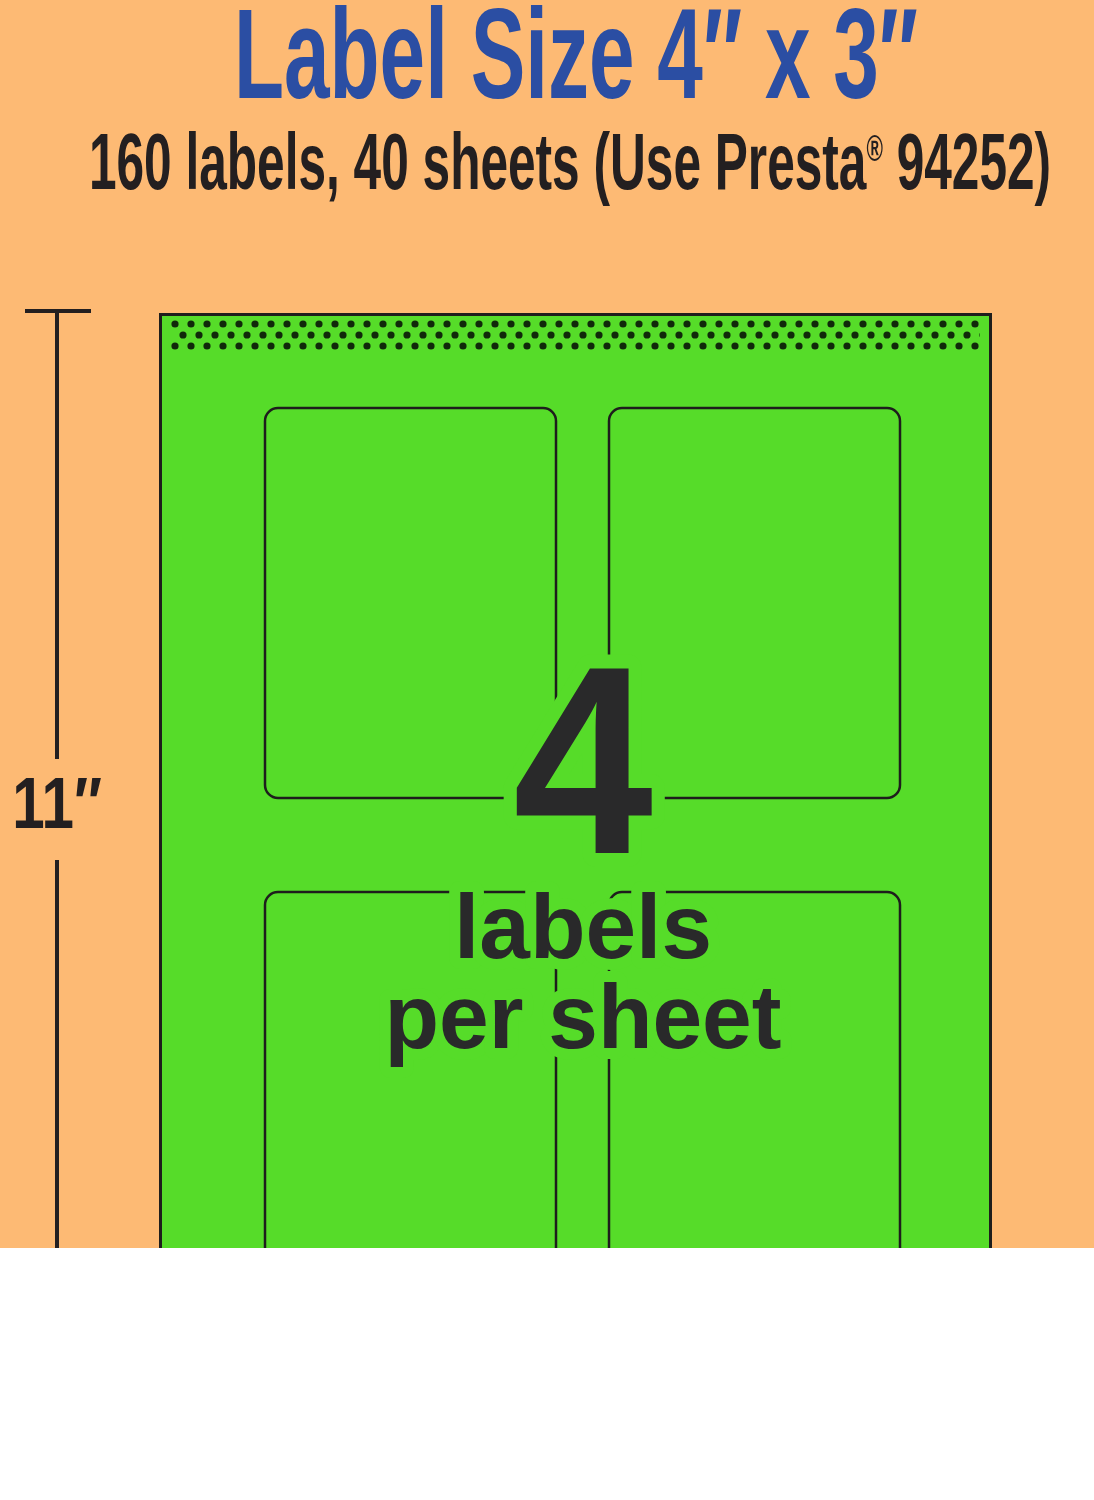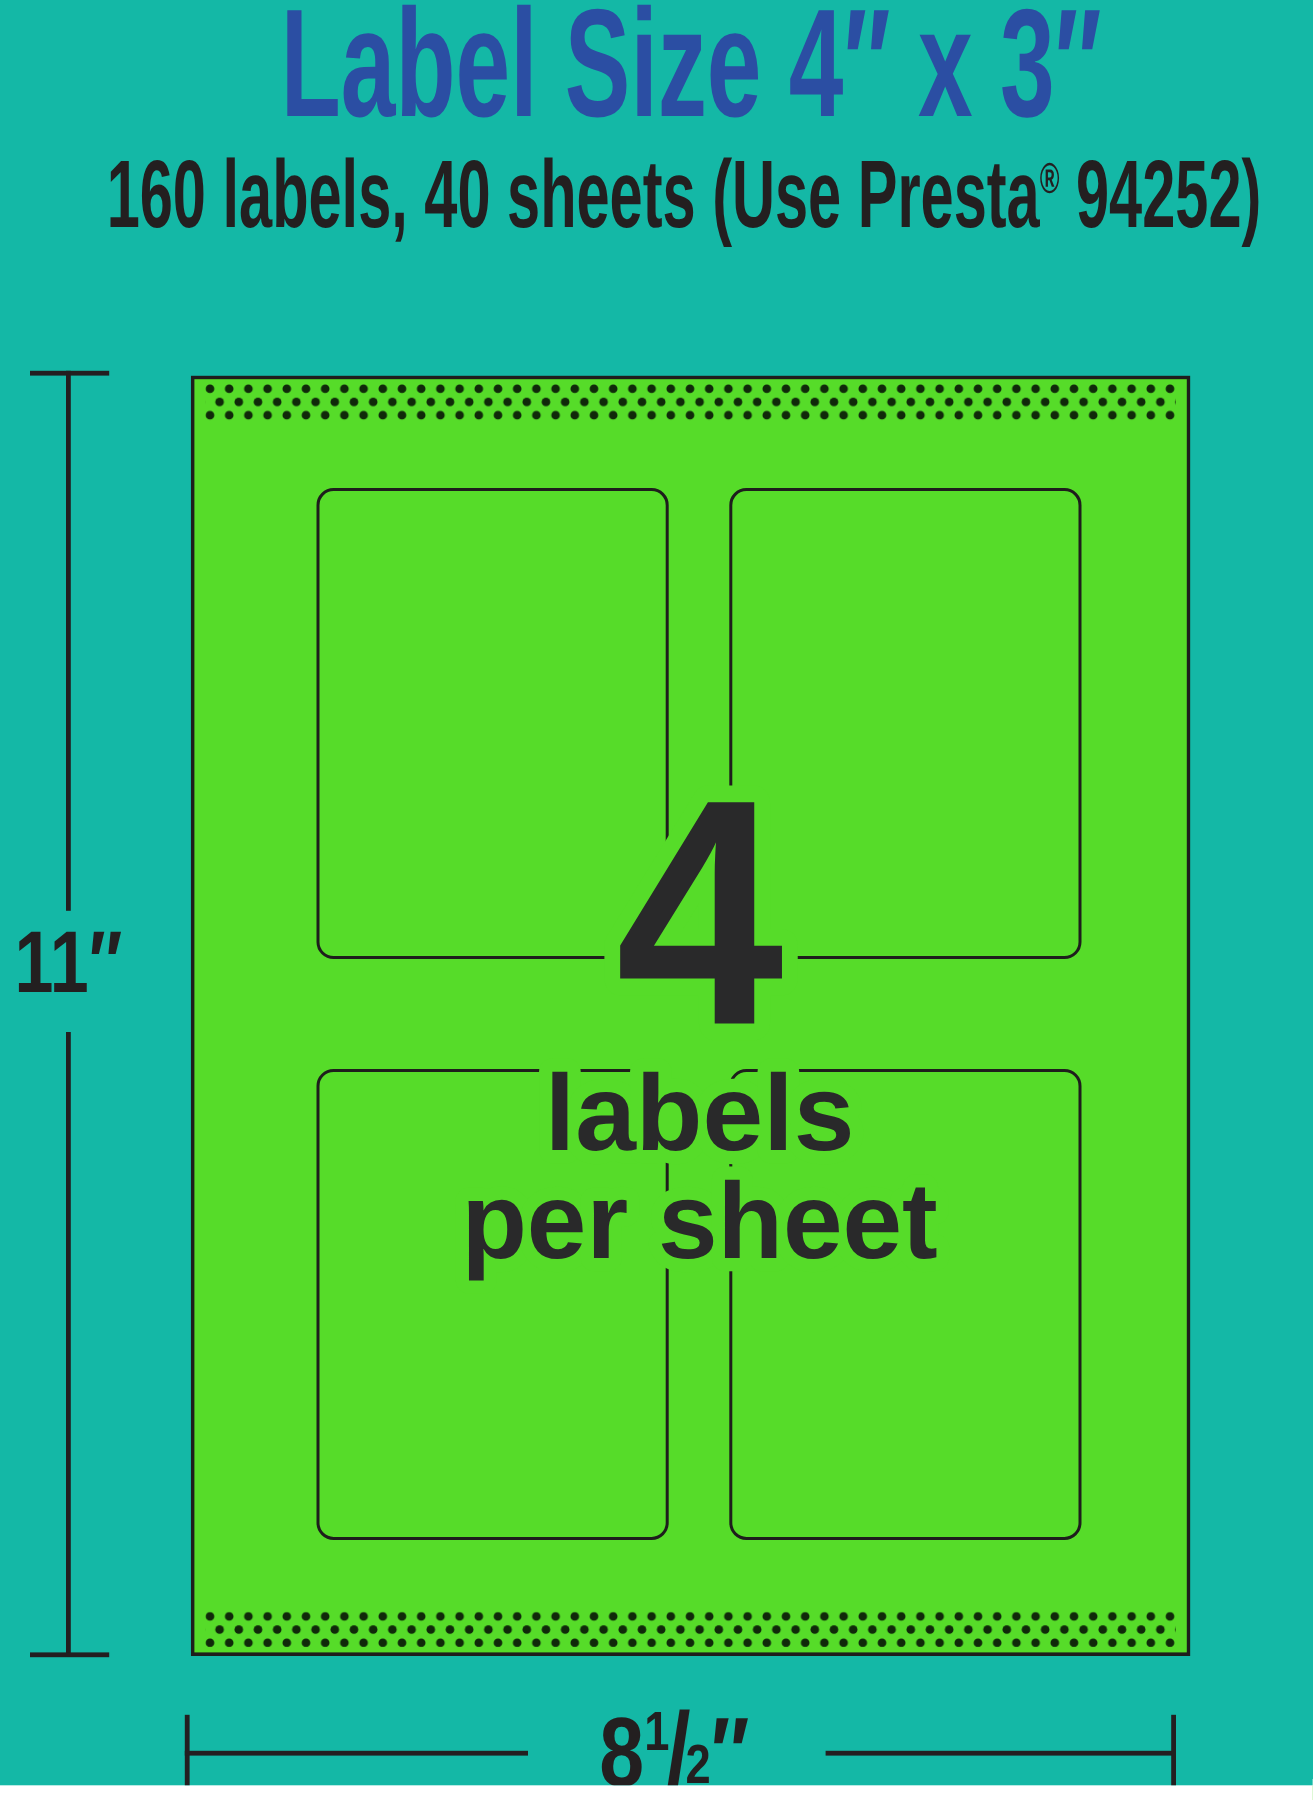--- a/index.html
+++ b/index.html
@@ -1,16 +1,16 @@
 <!DOCTYPE html>
 <html><head>
 <meta charset="utf-8">
 <style>
   html,body{margin:0;padding:0;background:#ffffff;}
-  .page{position:relative;width:1094px;height:1488px;background:#14b8a6;overflow:hidden;
+  .page{position:relative;width:1094px;height:1248px;background:#fdba74;overflow:hidden;
         font-family:"Liberation Sans",sans-serif;color:#231f20;}
   
   .title{position:absolute;left:576px;top:-10px;line-height:1;white-space:nowrap;
          font-size:128px;font-weight:bold;color:#2b4ea3;
          transform:translateX(-50%) scaleX(0.64);transform-origin:50% 50%;}
   .subtitle{position:absolute;left:570px;top:122px;line-height:1;white-space:nowrap;
             font-size:80px;font-weight:bold;color:#231f20;
             transform:translateX(-50%) scaleX(0.62);transform-origin:50% 50%;}
   .subtitle sup{font-size:0.45em;vertical-align:28px;}
   

